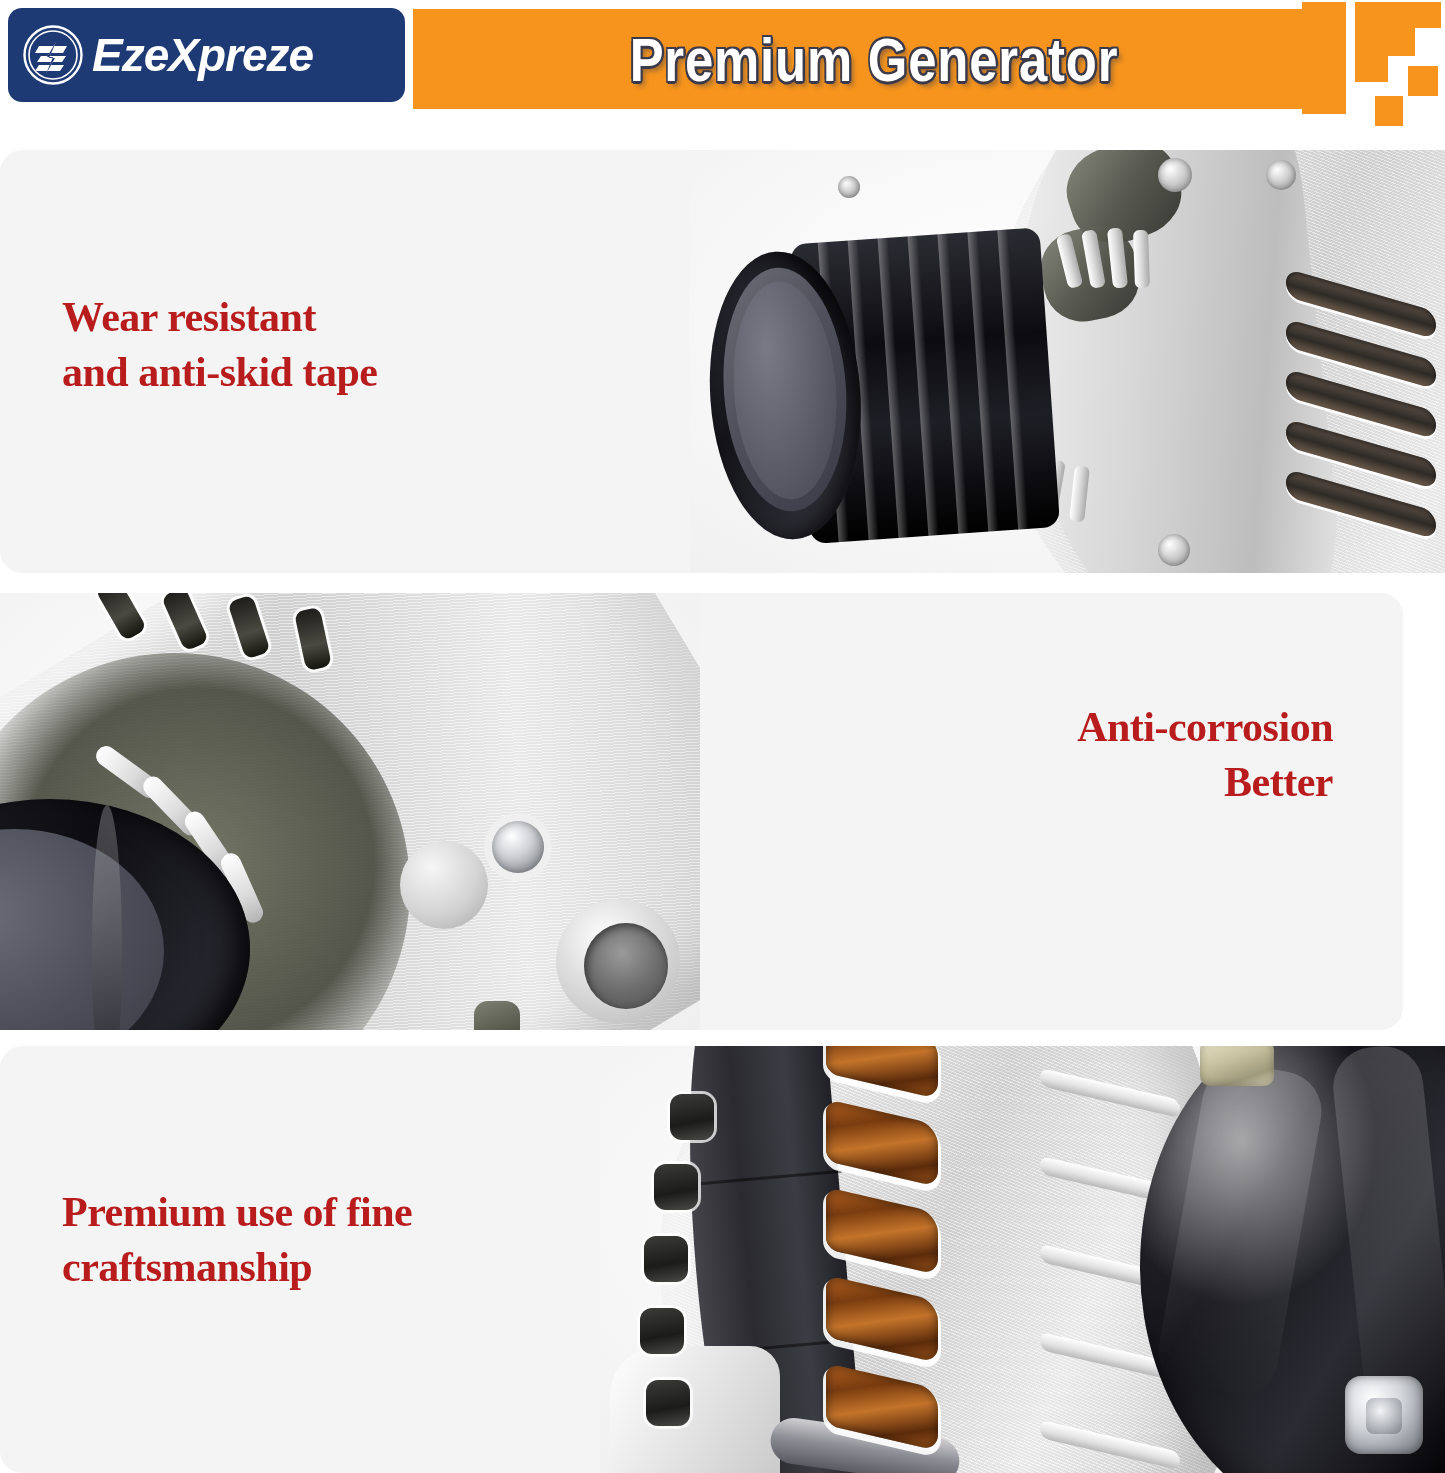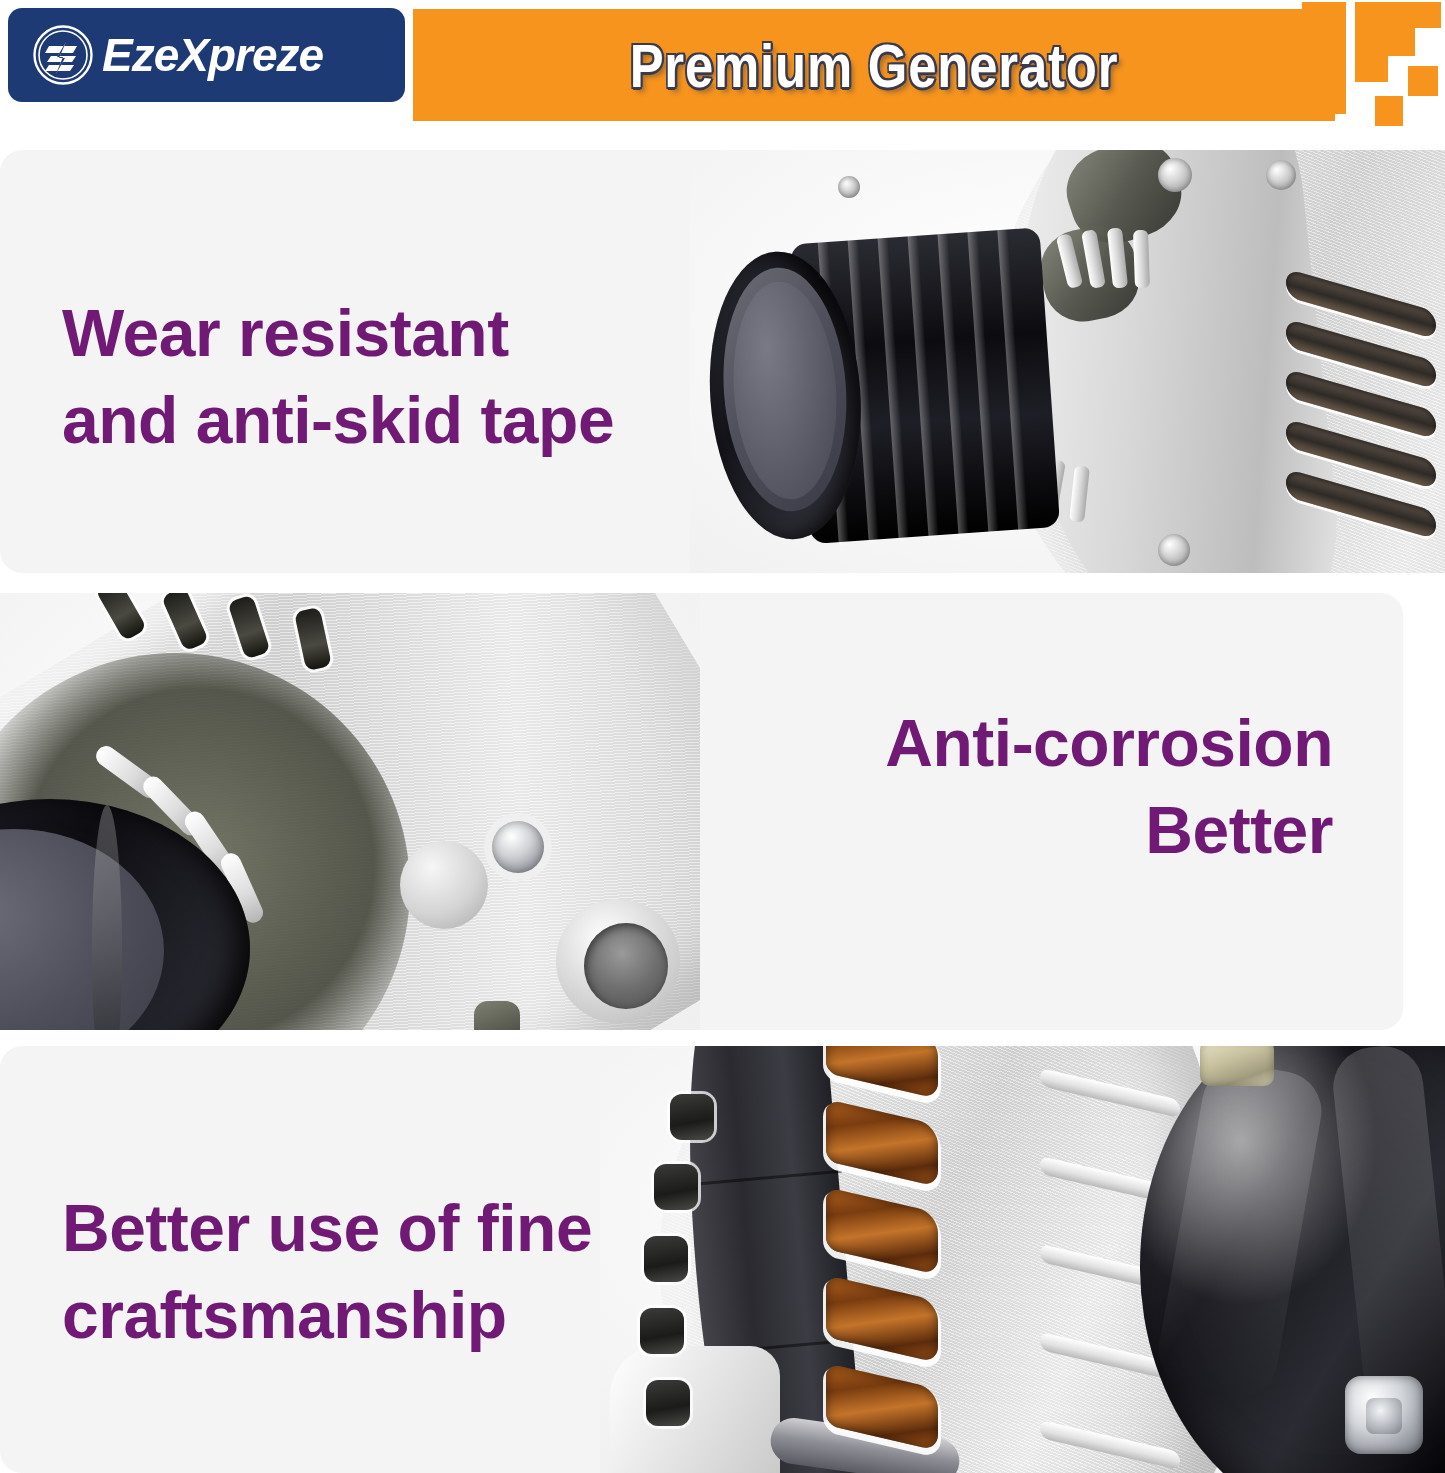--- a/index.html
+++ b/index.html
@@ -23,21 +23,21 @@
     height: 120px;
   }
   .brand-bar {
     position: absolute;
     left: 8px; top: 8px;
     width: 397px; height: 94px;
     background: #1e3a75;
     border-radius: 14px;
     display: flex;
     align-items: center;
-    padding-left: 24px;
+    padding-left: 14px;
     box-sizing: border-box;
     overflow: hidden;
   }
   .brand-logo {
     width: 62px; height: 62px;
     flex: 0 0 62px;
     position: relative;
     margin-right: 8px;
   }
   .brand-name {
@@ -45,21 +45,21 @@
     font-size: 46px;
     font-weight: bold;
     font-style: italic;
     letter-spacing: -1px;
     white-space: nowrap;
     font-family: "Liberation Sans", sans-serif;
   }
   .title-bar {
     position: absolute;
     left: 413px; top: 9px;
-    width: 922px; height: 112px;
+    width: 922px; height: 100px;
     background: #f7941d;
     display: flex;
     align-items: center;
     justify-content: center;
     overflow: hidden;
   }
   .title-text {
     color: #ffffff;
     font-size: 62px;
     font-weight: bold;
@@ -92,26 +92,26 @@
     background: #f4f4f4;
     border-radius: 22px;
     overflow: hidden;
   }
   #panel1 { left: 0px;  top: 150px;  width: 1445px; height: 423px; }
   #panel2 { left: 0px;  top: 593px;  width: 1403px; height: 437px; }
   #panel3 { left: 0px;  top: 1046px; width: 1445px; height: 427px; }
 
   .caption {
     position: absolute;
-    color: #701a75;
-    font-size: 66px;
+    color: #b91c1c;
+    font-size: 42px;
     font-weight: bold;
     line-height: 1.32;
     letter-spacing: -0.5px;
-    font-family: Liberation Sans, sans-serif;
+    font-family: Liberation Serif, serif;
     white-space: pre-line;
   }
   #caption1 { left: 62px;  top: 290px;  text-align: left; }
   #caption2 { right: 112px; top: 700px;  text-align: right; }
   #caption3 { left: 62px;  top: 1185px; text-align: left; }
 
   
   .photo {
     position: absolute;
     overflow: hidden;
@@ -567,14 +567,14 @@
 
   <div class="endcap">
     <i class="endcap-spoke" style="position:absolute; left:40px;  top:60px;  width:120px; height:330px; transform:rotate(10deg);"></i>
     <i class="endcap-spoke" style="position:absolute; left:210px; top:40px;  width:90px;  height:400px; transform:rotate(-6deg);"></i>
   </div>
   <div class="nut"></div>
   <div class="nut-core"></div>
   <div class="topscrew"></div>
 </div>
 
-<div class="caption" id="caption3">Better use of fine
+<div class="caption" id="caption3">Premium use of fine
 craftsmanship</div>
 
 </body></html>

